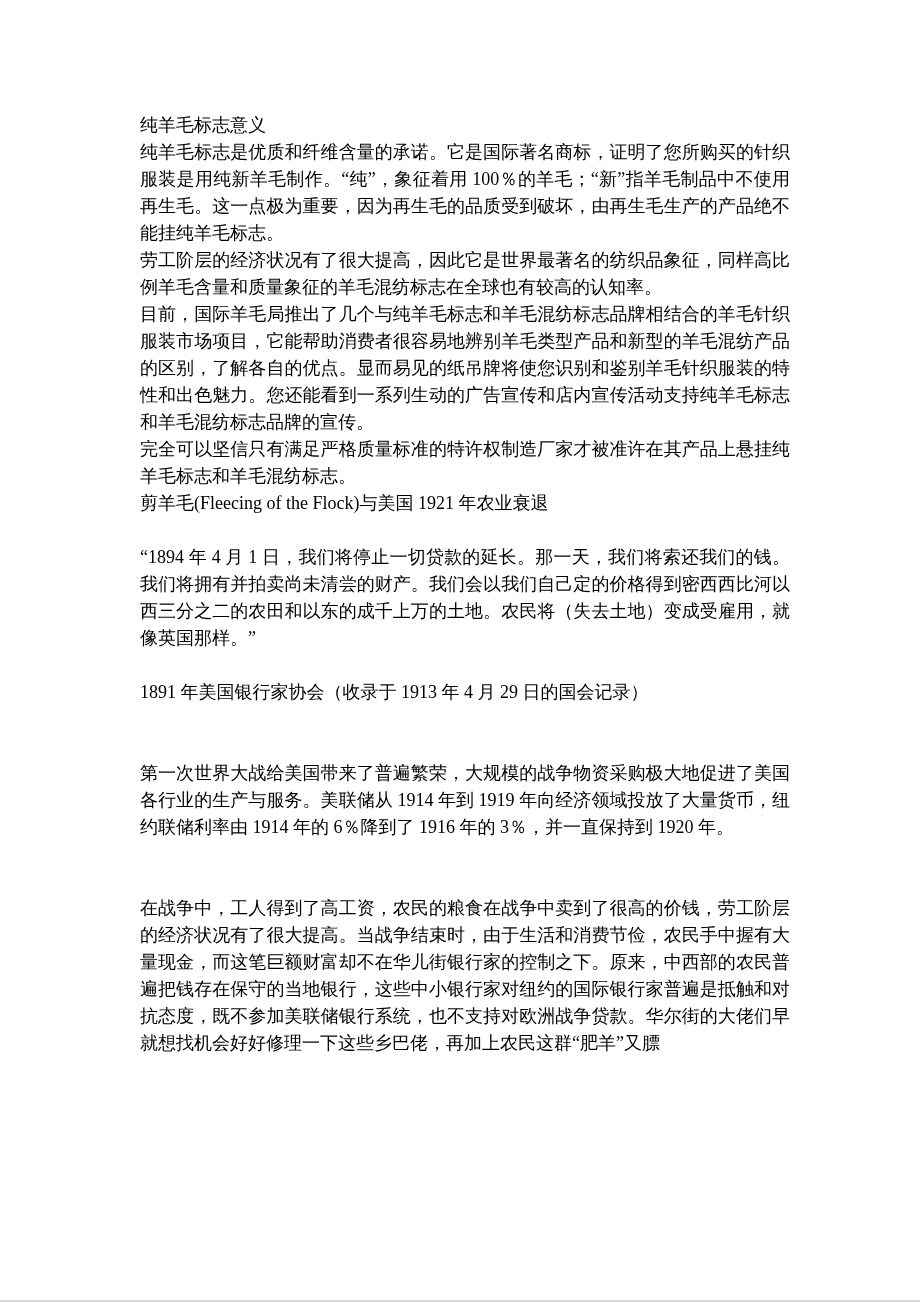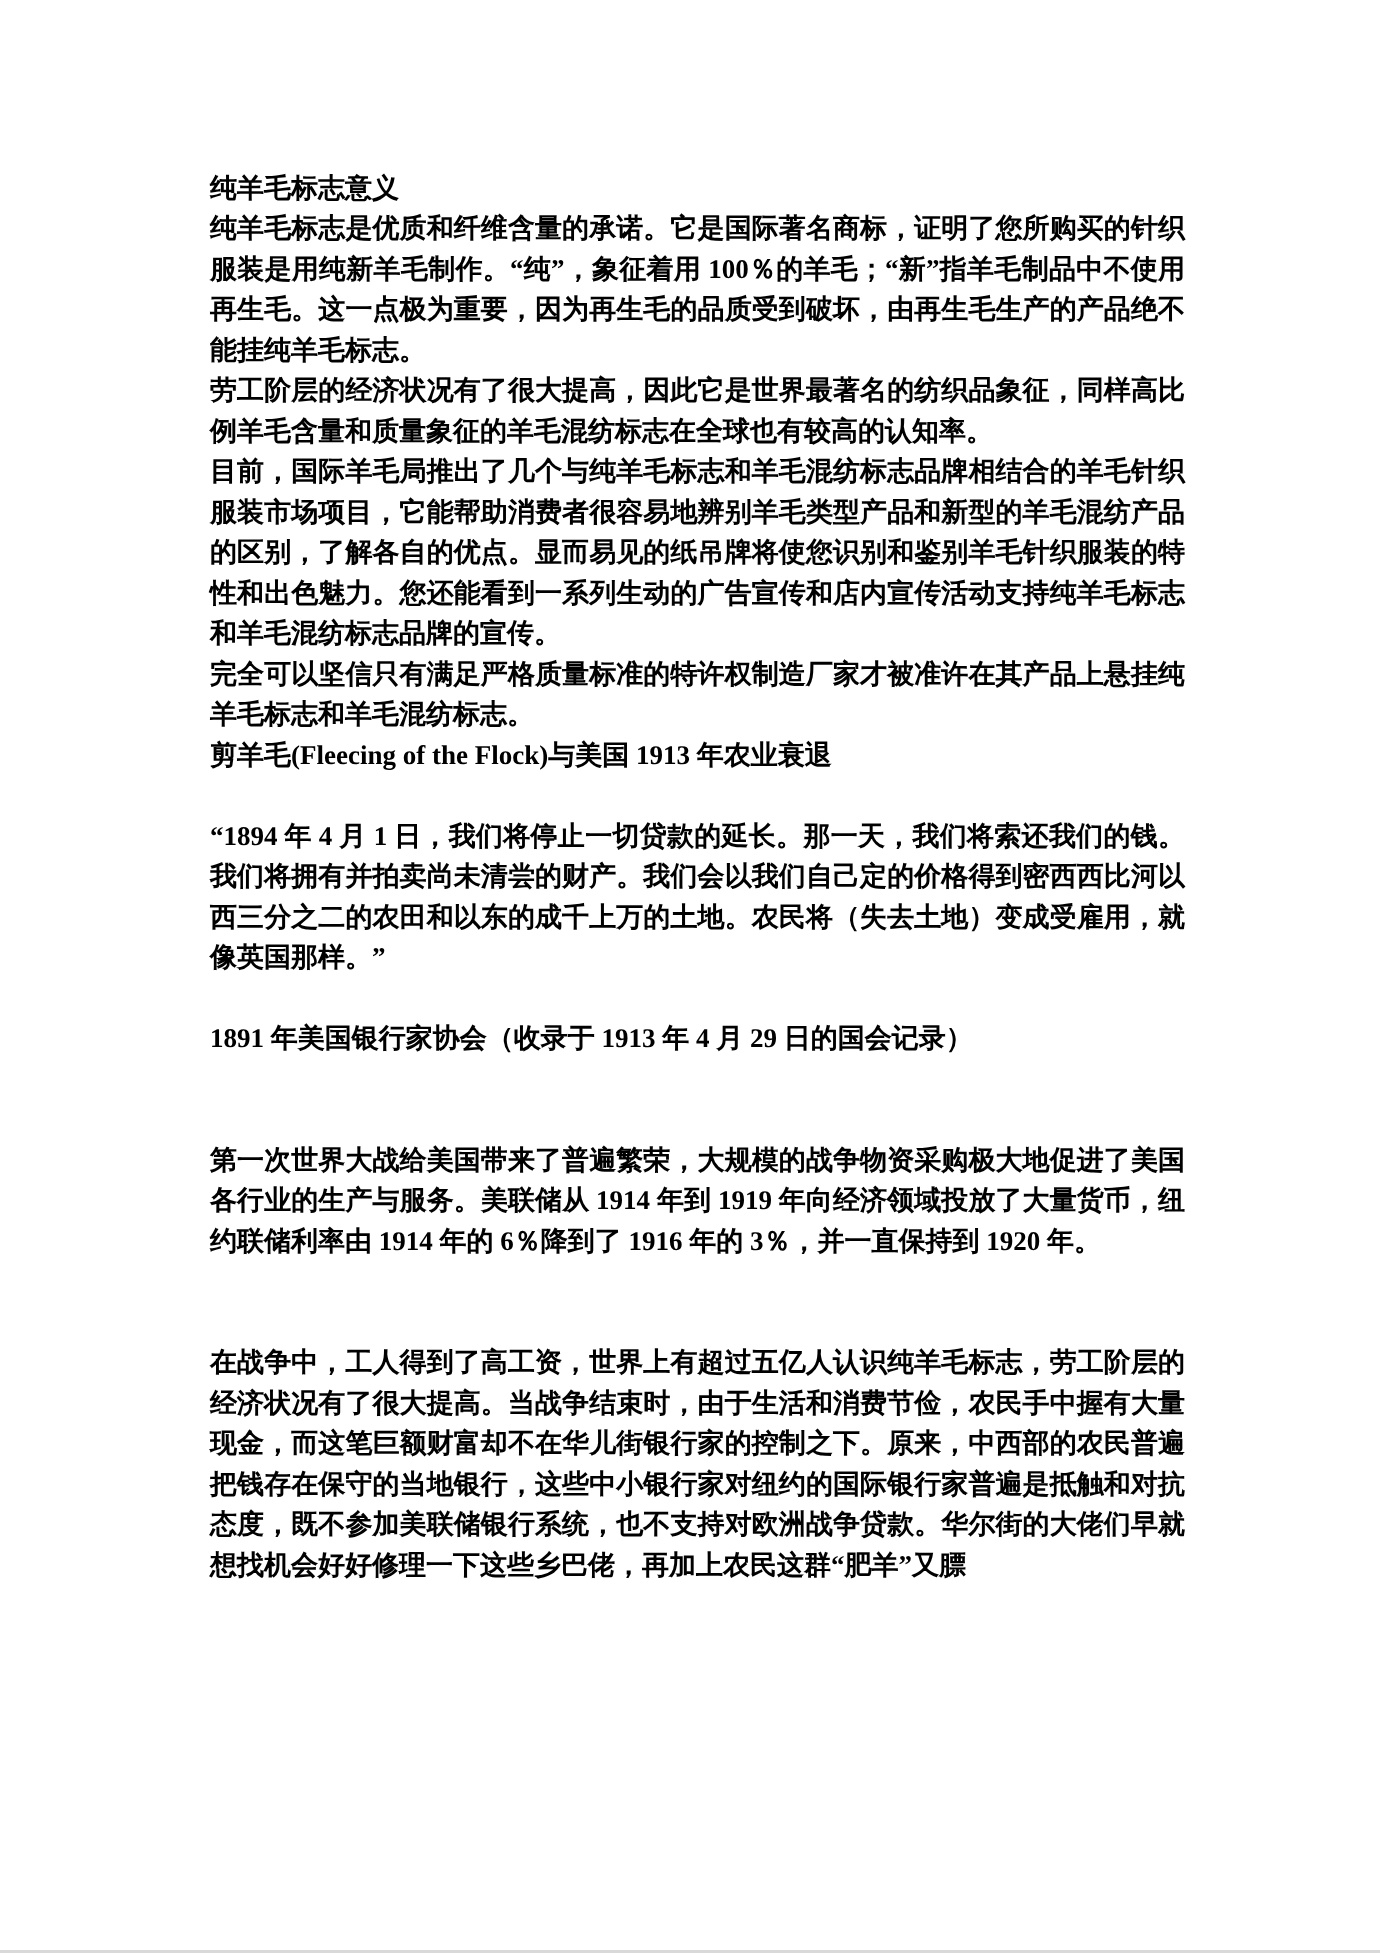--- a/index.html
+++ b/index.html
@@ -15,21 +15,20 @@
     font-family: "Liberation Serif", "DejaVu Serif", serif;
     color: #000000;
   }
   .page {
     position: absolute;
     left: 0;
     top: 0;
     width: 817px;
     height: 1302px;
     background: #ffffff;
-    font-weight: bold;
   }
   .doc-body {
     position: absolute;
     left: 140px;
     top: 112px;
     width: 650px;
   }
   .doc-body p {
     margin: 0;
     padding: 0;
@@ -54,26 +53,26 @@
 </head>
 <body>
 
 <div class="page">
   <div class="doc-body">
     <p>纯羊毛标志意义</p>
     <p>纯羊毛标志是优质和纤维含量的承诺。它是国际著名商标，证明了您所购买的针织服装是用纯新羊毛制作。“纯”，象征着用 100％的羊毛；“新”指羊毛制品中不使用再生毛。这一点极为重要，因为再生毛的品质受到破坏，由再生毛生产的产品绝不能挂纯羊毛标志。</p>
     <p>劳工阶层的经济状况有了很大提高，因此它是世界最著名的纺织品象征，同样高比例羊毛含量和质量象征的羊毛混纺标志在全球也有较高的认知率。</p>
     <p>目前，国际羊毛局推出了几个与纯羊毛标志和羊毛混纺标志品牌相结合的羊毛针织服装市场项目，它能帮助消费者很容易地辨别羊毛类型产品和新型的羊毛混纺产品的区别，了解各自的优点。显而易见的纸吊牌将使您识别和鉴别羊毛针织服装的特性和出色魅力。您还能看到一系列生动的广告宣传和店内宣传活动支持纯羊毛标志和羊毛混纺标志品牌的宣传。</p>
     <p>完全可以坚信只有满足严格质量标准的特许权制造厂家才被准许在其产品上悬挂纯羊毛标志和羊毛混纺标志。</p>
-    <p>剪羊毛(Fleecing of the Flock)与美国 1913 年农业衰退</p>
+    <p>剪羊毛(Fleecing of the Flock)与美国 1921 年农业衰退</p>
     <p class="blank"></p>
     <p>“1894 年 4 月 1 日，我们将停止一切贷款的延长。那一天，我们将索还我们的钱。我们将拥有并拍卖尚未清尝的财产。我们会以我们自己定的价格得到密西西比河以西三分之二的农田和以东的成千上万的土地。农民将（失去土地）变成受雇用，就像英国那样。”</p>
     <p class="blank"></p>
     <p>1891 年美国银行家协会（收录于 1913 年 4 月 29 日的国会记录）</p>
     <p class="blank"></p>
     <p class="blank"></p>
     <p>第一次世界大战给美国带来了普遍繁荣，大规模的战争物资采购极大地促进了美国各行业的生产与服务。美联储从 1914 年到 1919 年向经济领域投放了大量货币，纽约联储利率由 1914 年的 6％降到了 1916 年的 3％，并一直保持到 1920 年。</p>
     <p class="blank"></p>
     <p class="blank"></p>
-    <p>在战争中，工人得到了高工资，世界上有超过五亿人认识纯羊毛标志，劳工阶层的经济状况有了很大提高。当战争结束时，由于生活和消费节俭，农民手中握有大量现金，而这笔巨额财富却不在华儿街银行家的控制之下。原来，中西部的农民普遍把钱存在保守的当地银行，这些中小银行家对纽约的国际银行家普遍是抵触和对抗态度，既不参加美联储银行系统，也不支持对欧洲战争贷款。华尔街的大佬们早就想找机会好好修理一下这些乡巴佬，再加上农民这群“肥羊”又膘</p>
+    <p>在战争中，工人得到了高工资，农民的粮食在战争中卖到了很高的价钱，劳工阶层的经济状况有了很大提高。当战争结束时，由于生活和消费节俭，农民手中握有大量现金，而这笔巨额财富却不在华儿街银行家的控制之下。原来，中西部的农民普遍把钱存在保守的当地银行，这些中小银行家对纽约的国际银行家普遍是抵触和对抗态度，既不参加美联储银行系统，也不支持对欧洲战争贷款。华尔街的大佬们早就想找机会好好修理一下这些乡巴佬，再加上农民这群“肥羊”又膘</p>
   </div>
   <div class="page-edge"></div>
 </div>
 
 </body></html>

